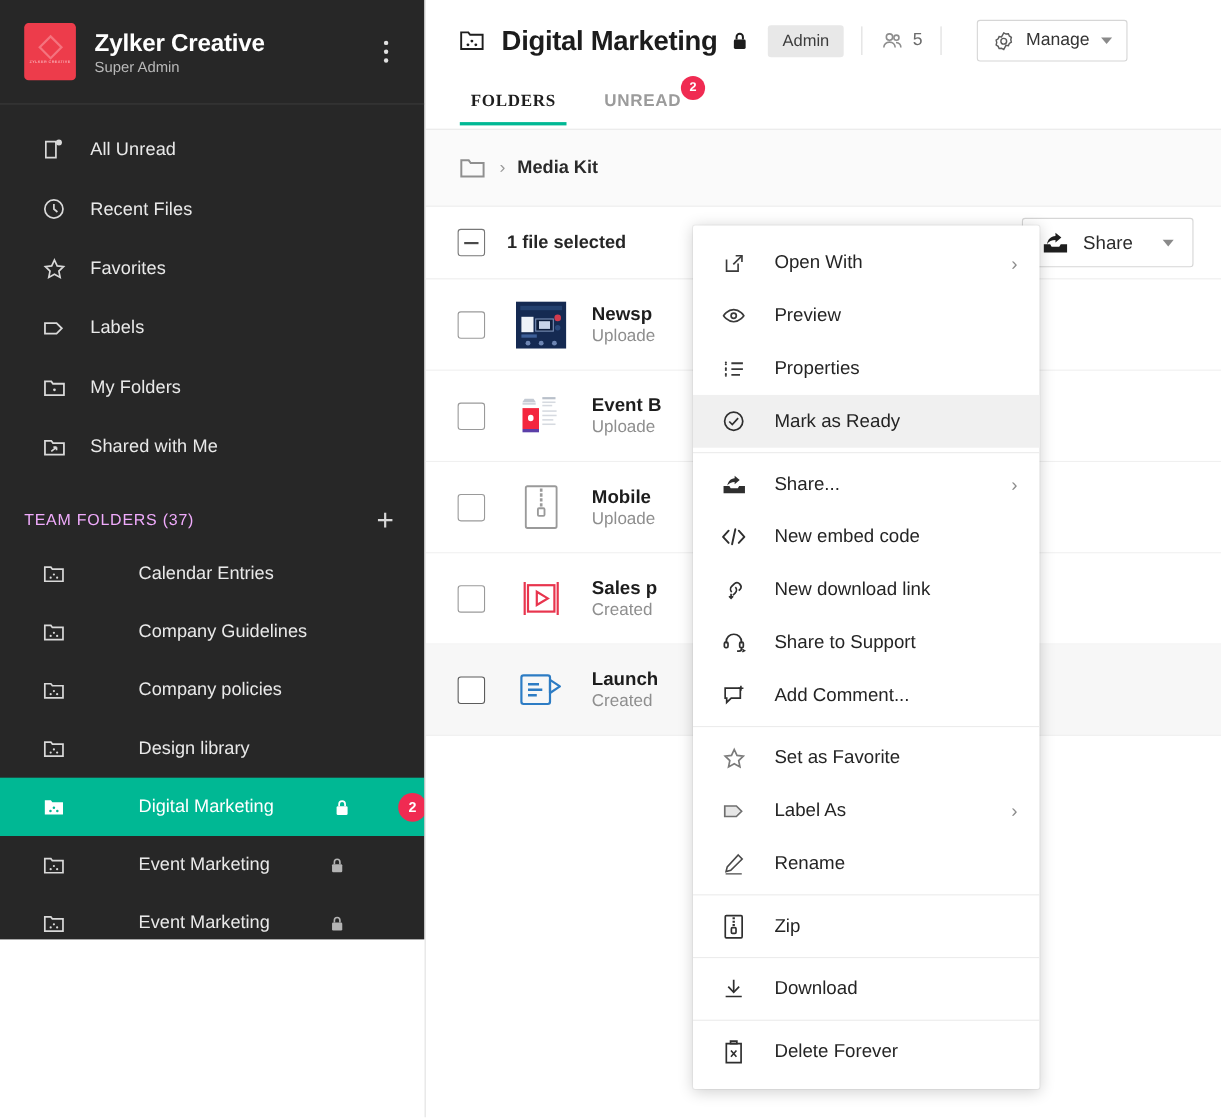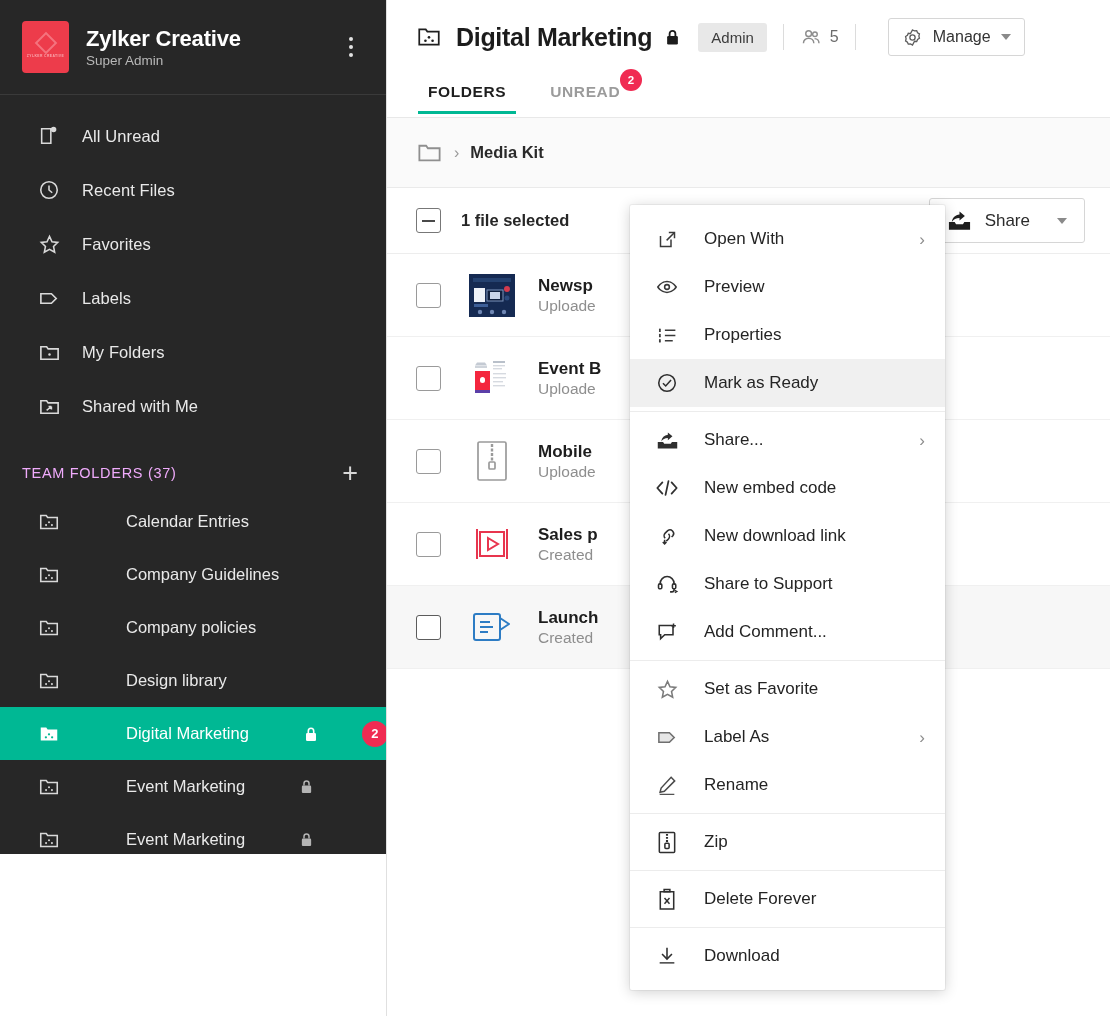--- a/index.html
+++ b/index.html
@@ -152,21 +152,21 @@
     font-size: 16px; color: #343434; cursor: pointer;
   }
   .caret-dn { width:0;height:0;border-left:5px solid transparent;border-right:5px solid transparent;border-top:6px solid #8a8a8a; }
 
   .tabs { display: flex; align-items: flex-end; padding-left: 31px; height: 58px; }
   .tab {
     font-size: 15.5px; font-weight: bold; letter-spacing: .6px;
     color: #9b9b9b; padding: 0 10px 13px 10px; cursor: pointer;
     position: relative; display:flex; align-items:center;
   }
-  .tab.active { color: #1e1e1e; }
+  .tab.active { color: #1e1e1e; font-family: Liberation Serif, serif; }
   .tab.active::after {
     content: ""; position: absolute; left: 0; right: 0; bottom: 0;
     height: 3px; background: #00b894;
   }
   .tab .sup {
     position: absolute; top: -14px; right: -12px;
     min-width: 22px; height: 22px; border-radius: 11px;
     background: #f02b52; color: #fff; font-size: 11.5px; font-weight: bold;
     display: flex; align-items: center; justify-content: center;
   }
@@ -764,38 +764,38 @@
               <rect x="7.8" y="12.8" width="4.4" height="5.4" rx="1"></rect>
             </svg>
           </span>
           <span class="ctx-lbl">Zip</span>
         </div>
       </div>
 
       <div class="ctx-group">
         <div class="ctx-item">
           <span class="ctx-ico">
+            <svg width="22" height="22" viewBox="0 0 24 24" fill="none" stroke="#2f2f2f" stroke-width="1.7">
+              <path d="M12 3v11.6"></path>
+                <path d="M6.6 9.8L12 15.4l5.4-5.6"></path>
+                <path d="M4 19.5h16" stroke-width="1.5"></path>
+            </svg>
+          </span>
+          <span class="ctx-lbl">Download</span>
+        </div>
+      </div>
+
+      <div class="ctx-group">
+        <div class="ctx-item">
+          <span class="ctx-ico">
             <svg width="20" height="23" viewBox="0 0 20 24" fill="none" stroke="#2f2f2f" stroke-width="1.6">
               <path d="M3 4h14v18H3z"></path>
                 <path d="M7 1.5h6v2.5H7z"></path>
               <path d="M7.4 10.4l5.2 6M12.6 10.4l-5.2 6" stroke-width="1.5"></path>
             </svg>
           </span>
           <span class="ctx-lbl">Delete Forever</span>
         </div>
       </div>
 
-      <div class="ctx-group">
-        <div class="ctx-item">
-          <span class="ctx-ico">
-            <svg width="22" height="22" viewBox="0 0 24 24" fill="none" stroke="#2f2f2f" stroke-width="1.7">
-              <path d="M12 3v11.6"></path>
-                <path d="M6.6 9.8L12 15.4l5.4-5.6"></path>
-                <path d="M4 19.5h16" stroke-width="1.5"></path>
-            </svg>
-          </span>
-          <span class="ctx-lbl">Download</span>
-        </div>
-      </div>
-
     </div>
   </section>
 </div>
 
 </body></html>

